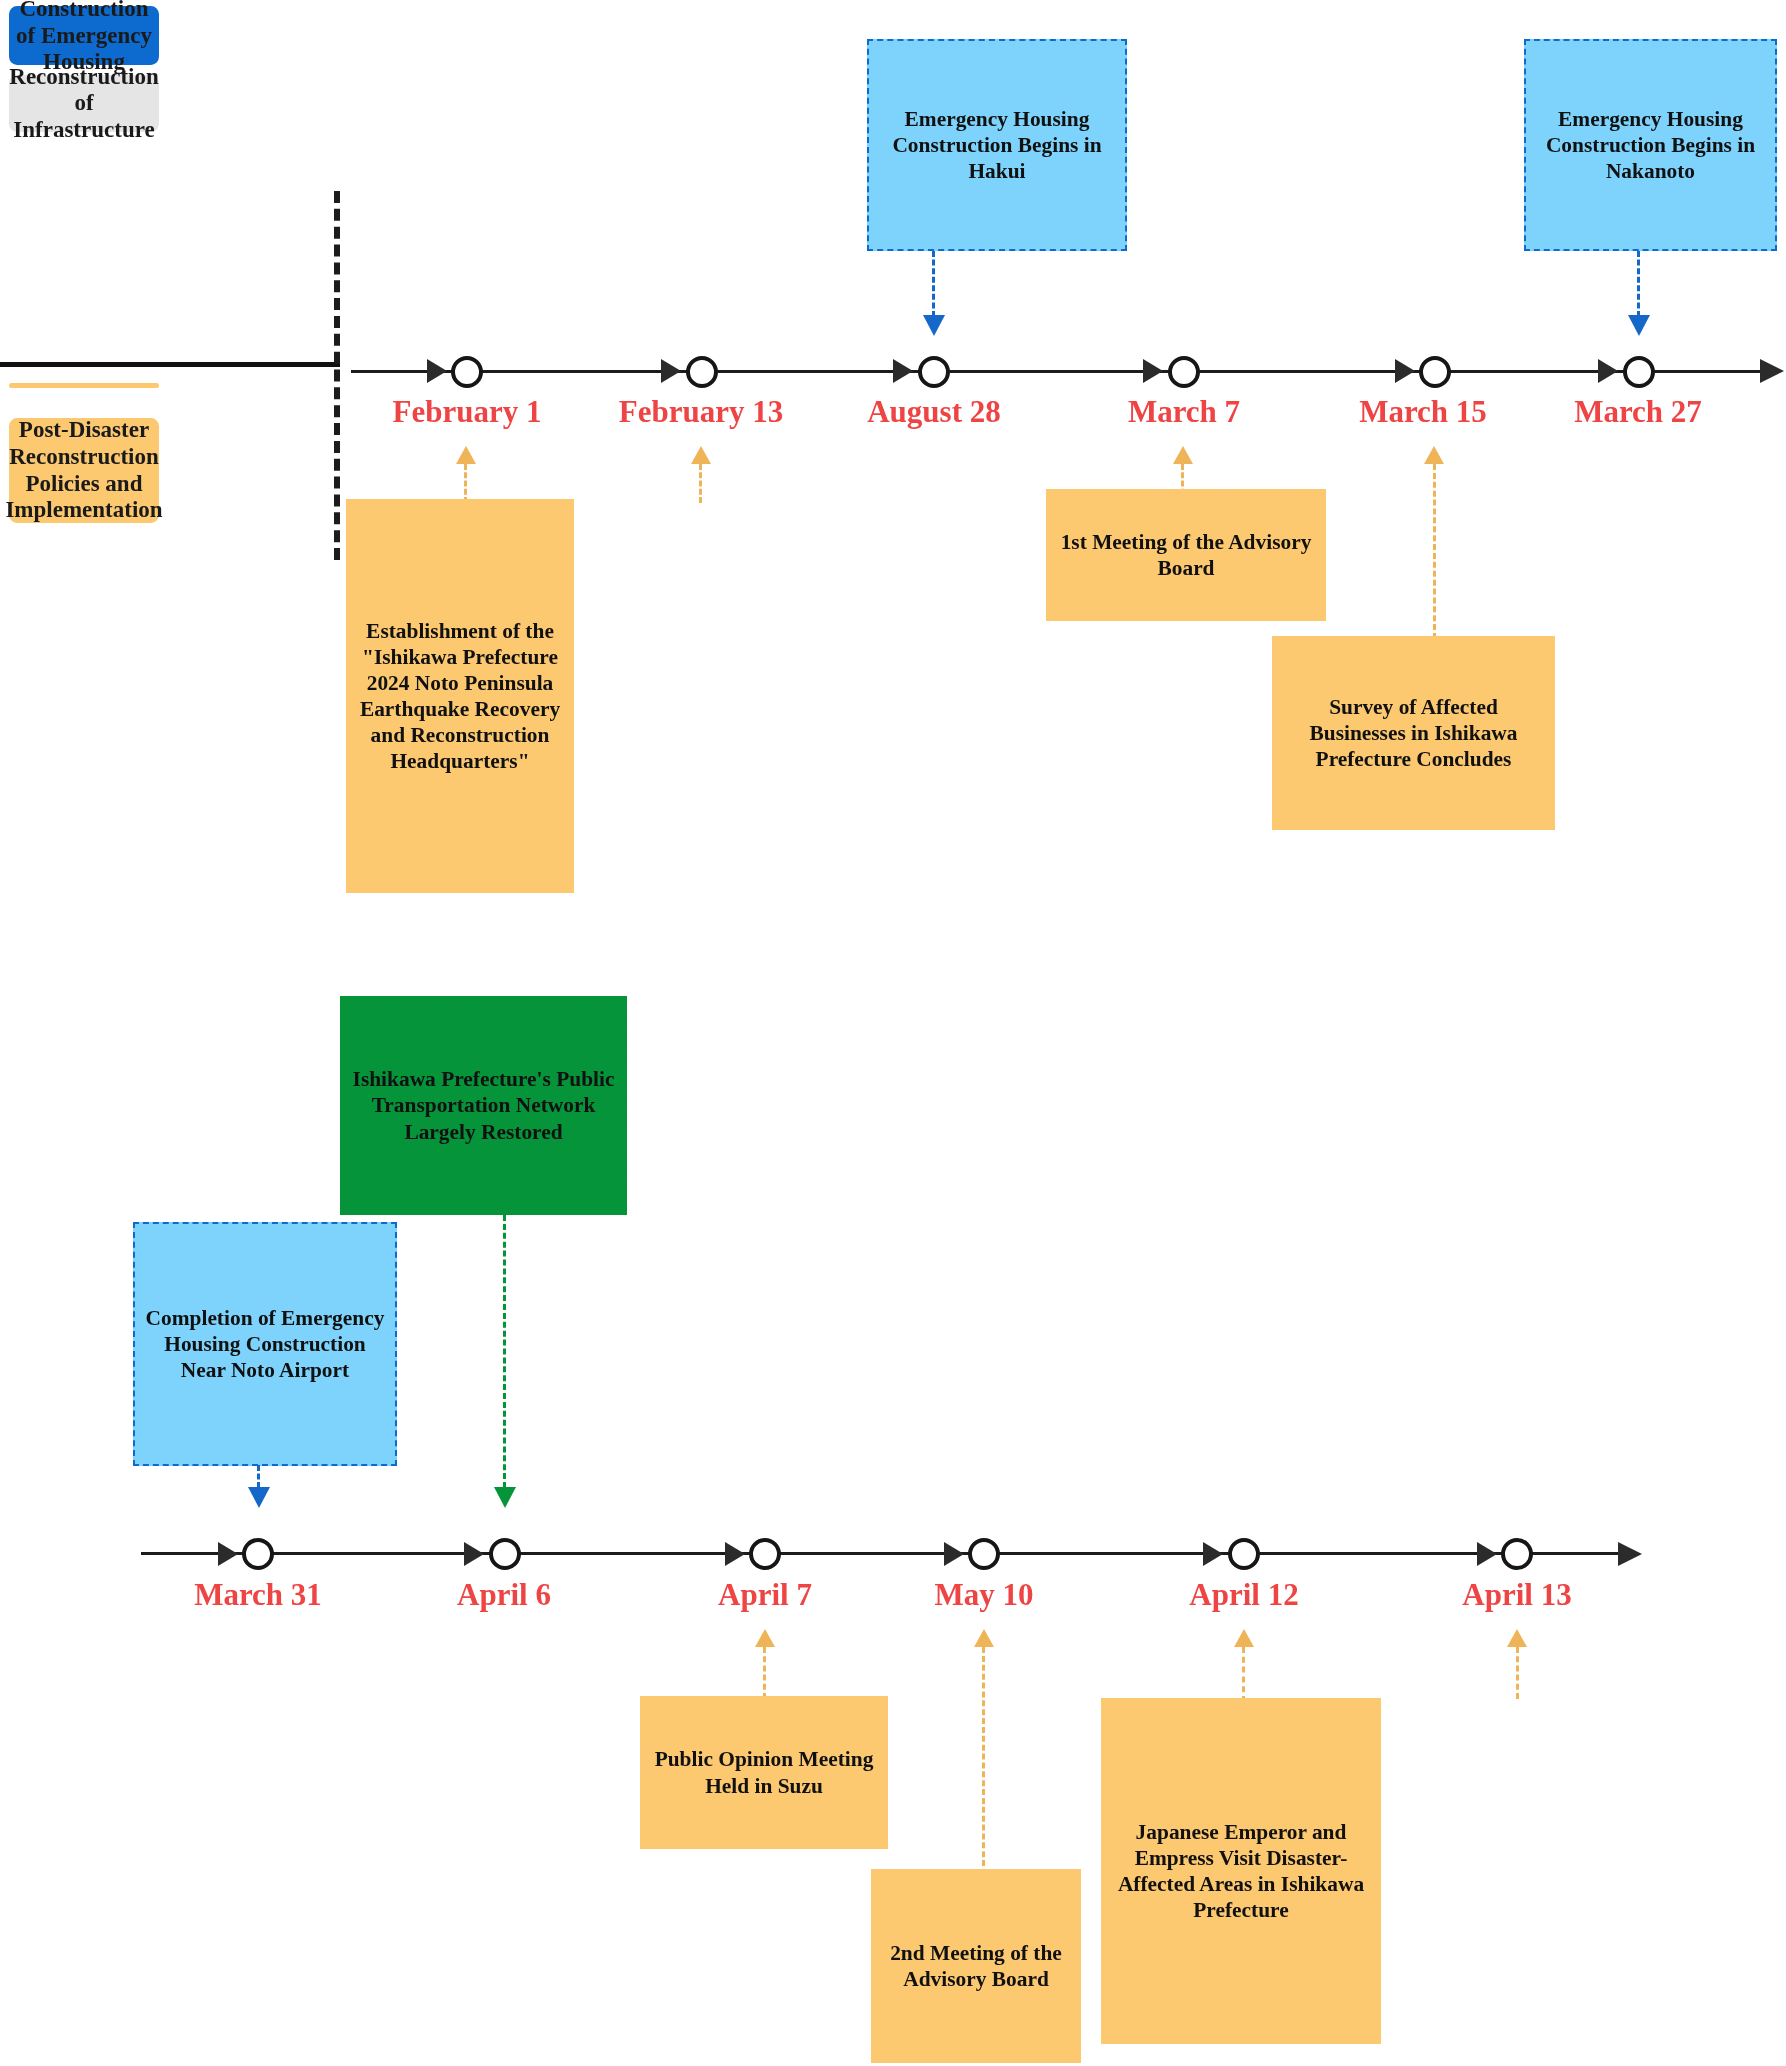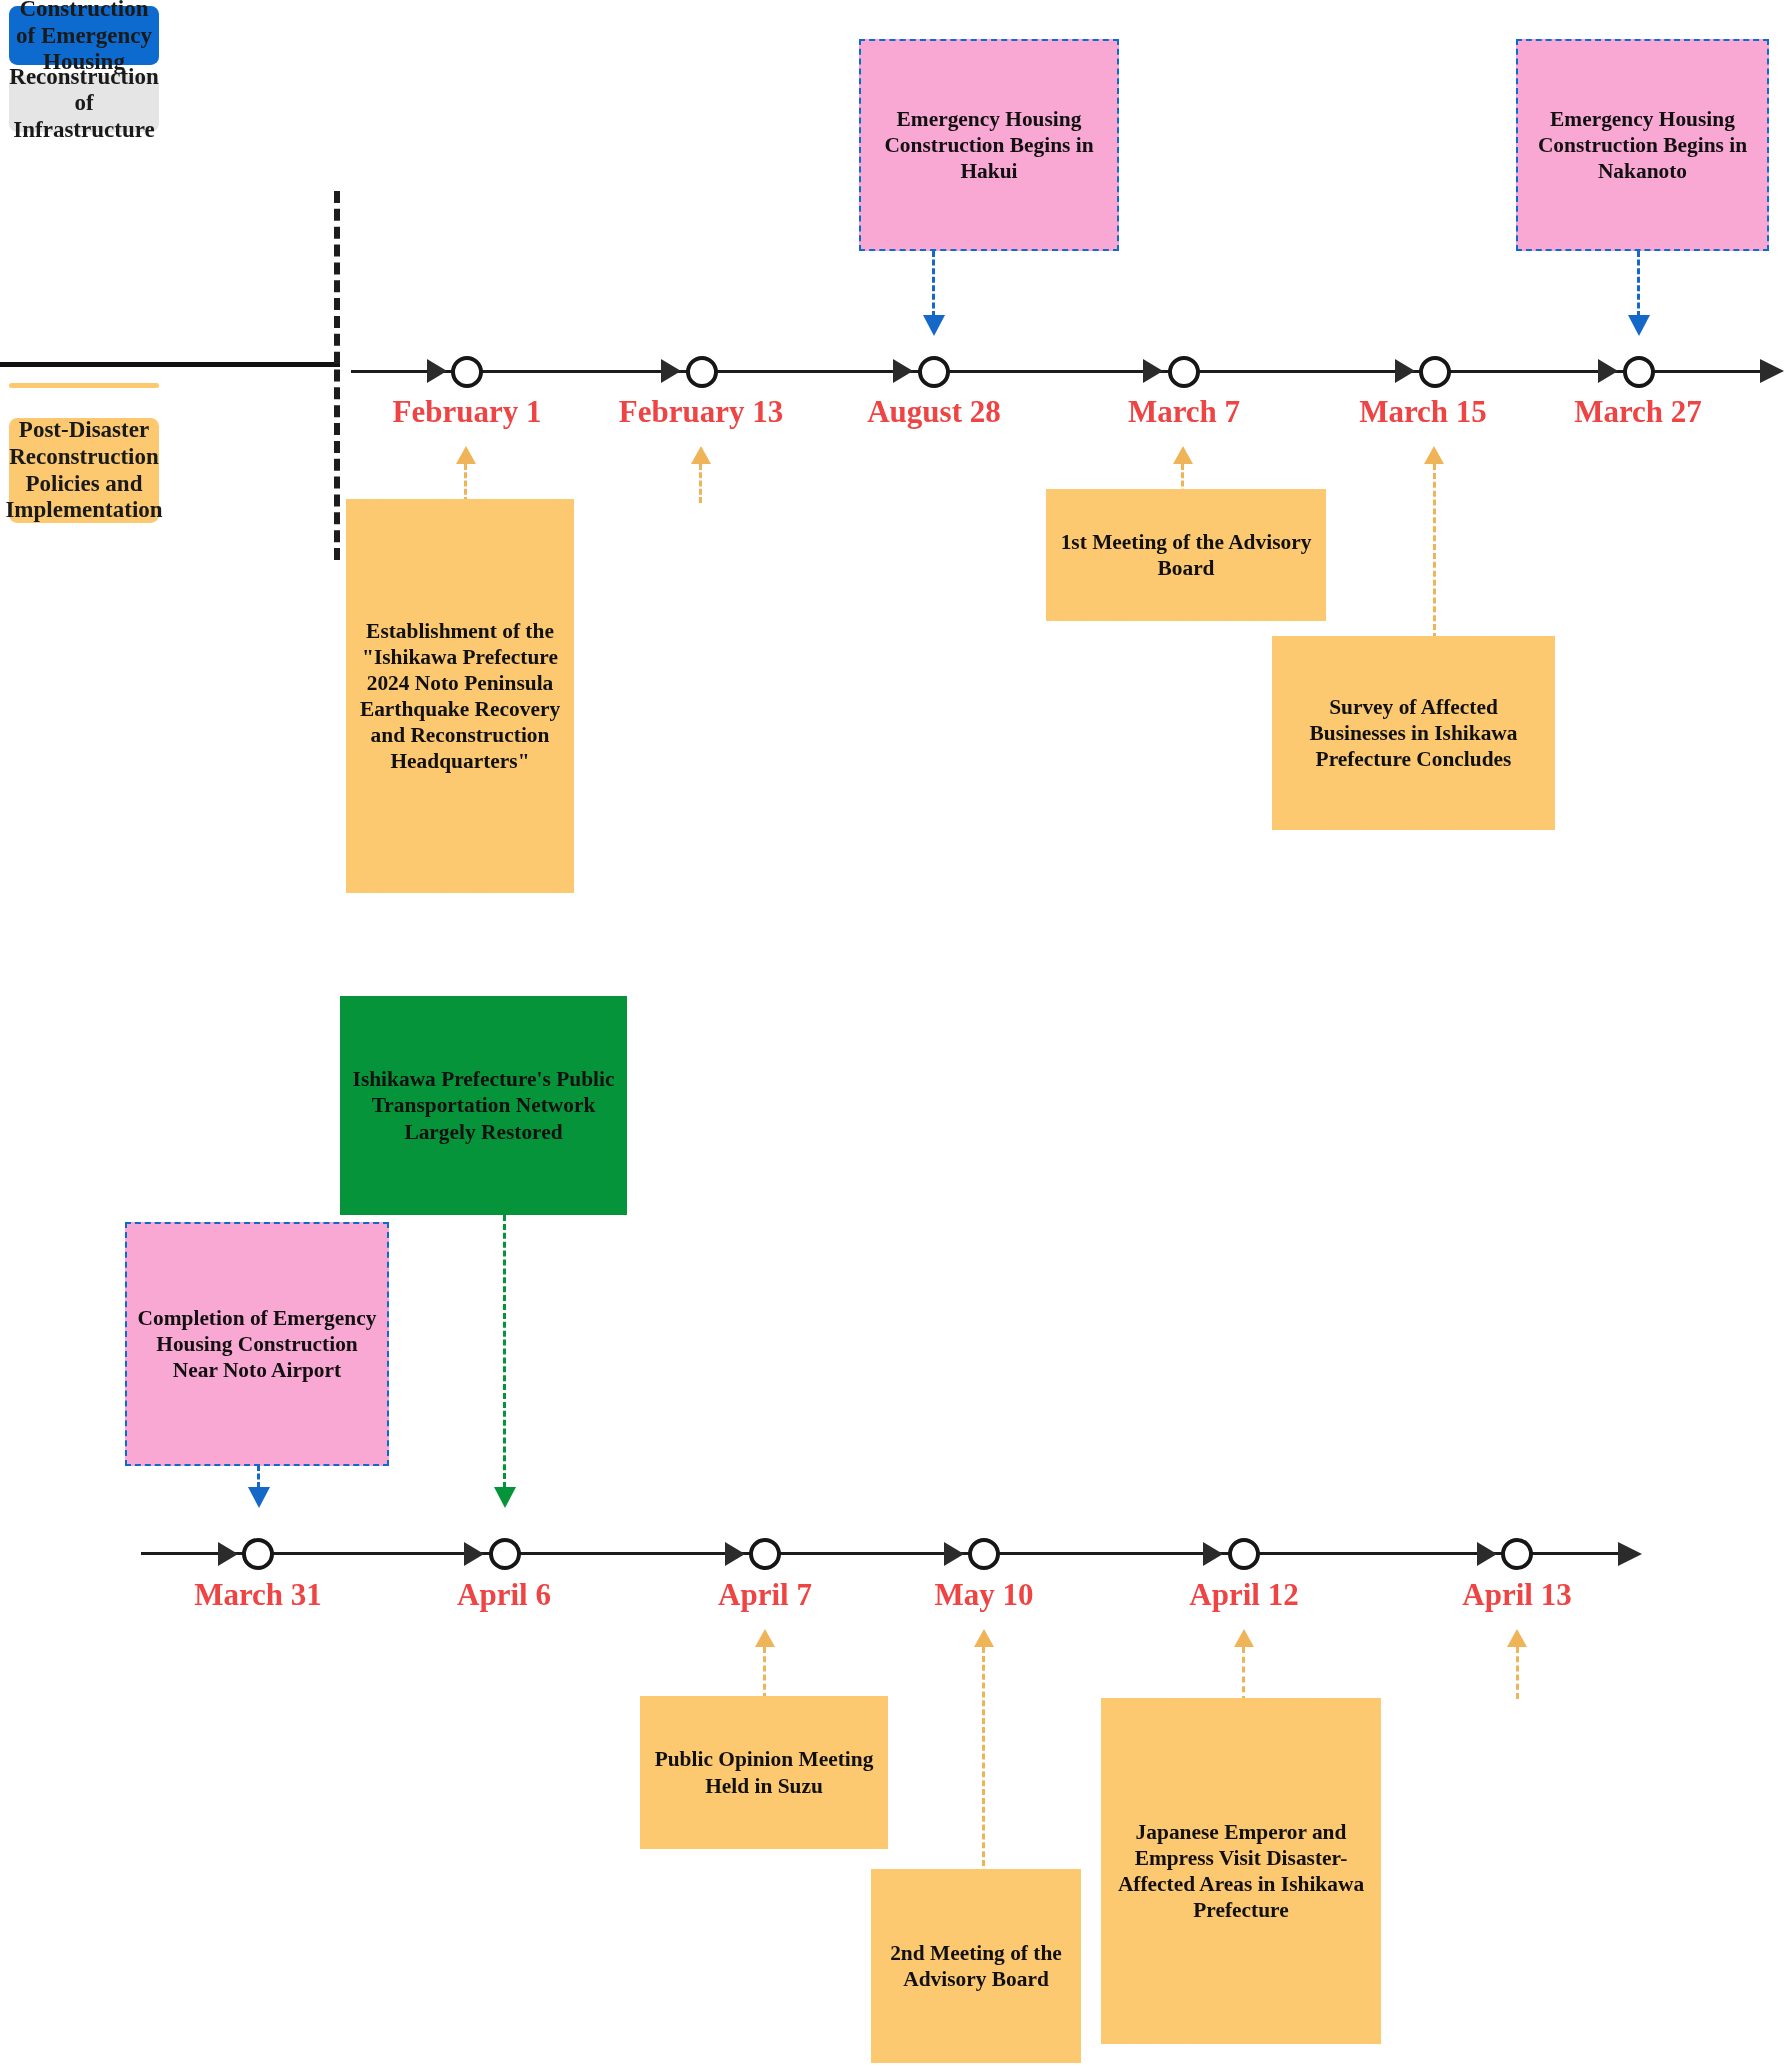--- a/index.html
+++ b/index.html
@@ -47,21 +47,21 @@
     display: flex;
     align-items: center;
     justify-content: center;
     text-align: center;
     font-weight: bold;
     color: #111111;
     line-height: 1.22;
     padding: 3.6px 5.5px;
     font-size: 21.4px;
   }
-  .ev-blue   { background: #f9a8d4; border: 2.3px dashed #0d6bcf; }
+  .ev-blue   { background: #7dd3fc; border: 2.3px dashed #0d6bcf; margin-left: 8px; }
   .ev-green  { background: #059439; border: 2.3px dashed #059439; }
   .ev-orange { background: #fcc870; border: 2.3px dashed #fcc870; }
 
   
   .axis-line {
     position: absolute;
     height: 3.2px;
     background: #1c1c1c;
   }
   .axis-node {

